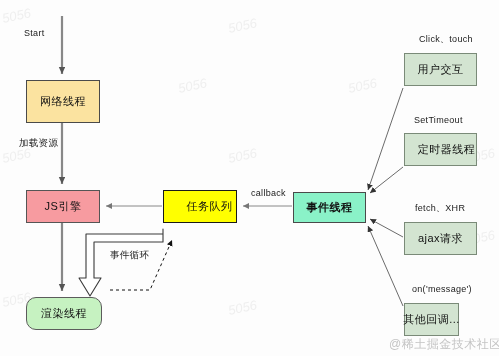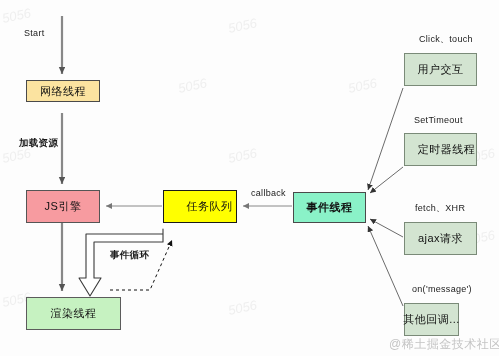--- a/index.html
+++ b/index.html
@@ -63,21 +63,20 @@
   .lbl {
     position: absolute;
     font-size: 9px;
     color: #1a1a1a;
     white-space: nowrap;
     z-index: 3;
     letter-spacing: 0.3px;
   }
   .lbl-cn {
     font-size: 9.5px;
-    font-weight: bold;
   }
   .watermark {
     position: absolute;
     font-size: 12px;
     color: #c4c4c4;
     white-space: nowrap;
     z-index: 2;
     letter-spacing: 0.5px;
   }
   .wm-faint {
@@ -160,33 +159,33 @@
 
     <g>
       <line x1="403" y1="237" x2="370" y2="219" stroke="#6b6b6b" stroke-width="1" marker-end="url(#ah-thin)"></line>
     </g>
 
     <g>
       <line x1="403" y1="306" x2="368" y2="226" stroke="#6b6b6b" stroke-width="1" marker-end="url(#ah-thin)"></line>
     </g>
   </svg>
 
-  <div class="node node-network" style="left:26px; top:80px; width:74px; height:22px;">
+  <div class="node node-network" style="left:26px; top:80px; width:74px; height:43px;">
     <span>网络线程</span>
   </div>
 
   <div class="node node-js" style="left:26px; top:190px; width:74px; height:33px;">
     <span>JS引擎</span>
   </div>
 
   <div class="node node-queue" style="left:163px; top:190px; width:74px; height:33px;">
     <span>任务队列</span>
   </div>
 
-  <div class="node node-render" style="left:26px; top:297px; width:95px; height:33px;">
+  <div class="node node-render" style="left:26px; top:297px; width:76px; height:33px;border-radius:10px;">
     <span>渲染线程</span>
   </div>
 
   <div class="node node-event" style="left:293px; top:192px; width:73px; height:31px;">
     <span>事件线程</span>
   </div>
 
   <div class="node node-source" style="left:404px; top:53px; width:73px; height:33px;">
     <span>用户交互</span>
   </div>

